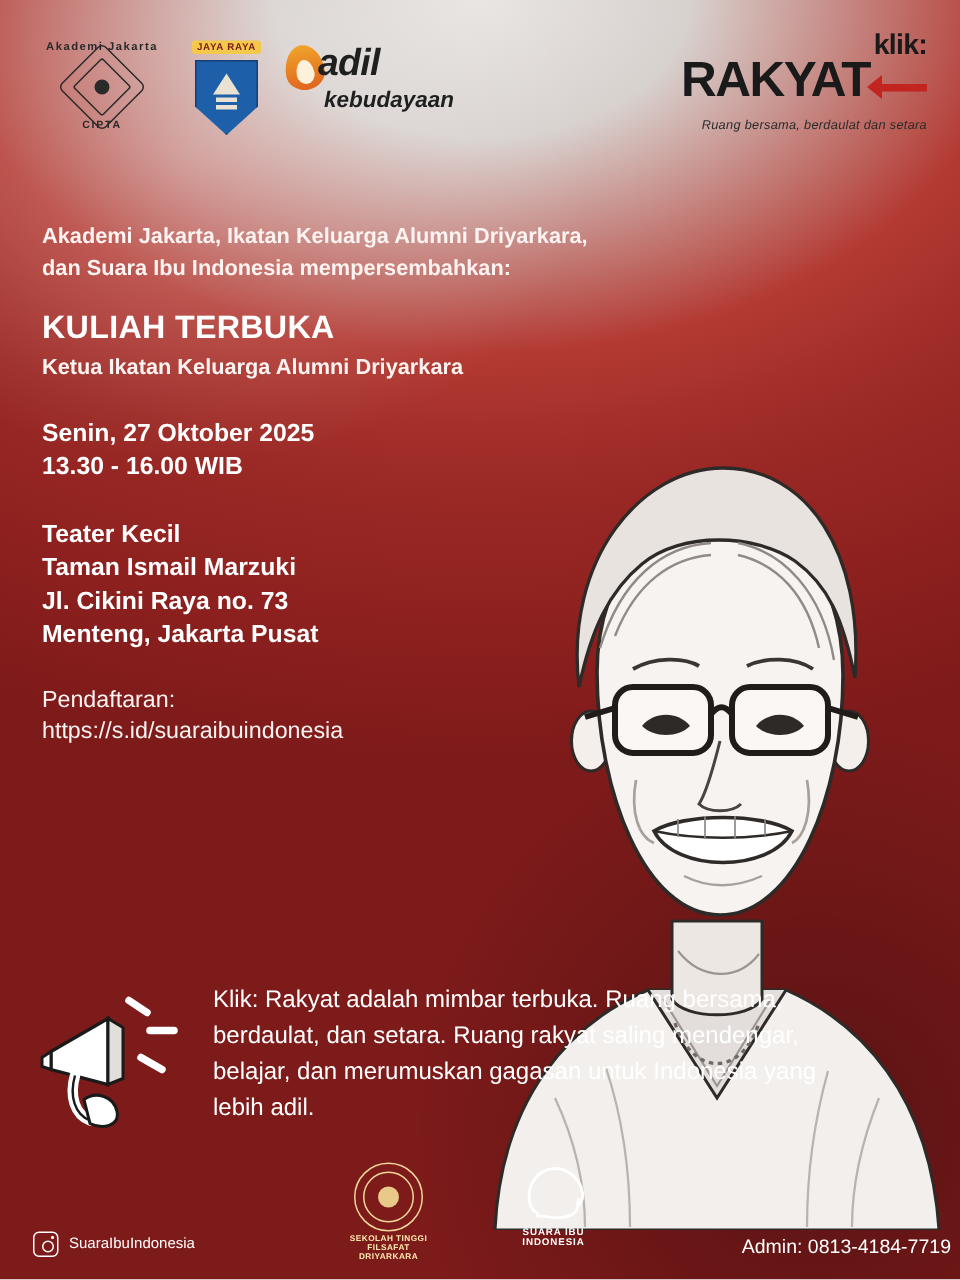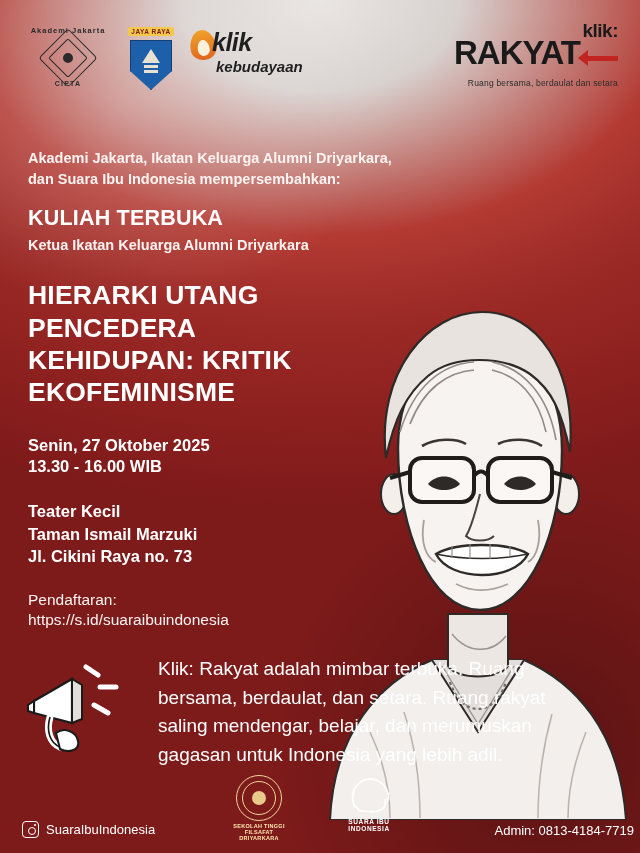--- a/index.html
+++ b/index.html
@@ -233,20 +233,21 @@
     height: 0;
     border-top: 8px solid transparent;
     border-bottom: 8px solid transparent;
     border-right: 10px solid #c2241f;
   }
   .logo-klik .tagline {
     position: absolute;
     right: 6px;
     top: 60px;
     font-size: 8.5px;
+    font-style: italic;
     color: #2b2b2b;
     letter-spacing: 0.2px;
   }
   
   .portrait {
     position: absolute;
     right: 8px;
     top: 262px;
     width: 308px;
     height: 558px;
@@ -328,25 +329,25 @@
     align-items: flex-start;
   }
   .megaphone {
     width: 112px;
     height: 92px;
     flex: none;
     position: relative;
     margin-top: 6px;
   }
   .blurb {
-    font-size: 19px;
+    font-size: 16px;
     line-height: 1.5;
     font-weight: 500;
     color: #ffffff;
-    margin-left: 22px;
+    margin-left: 6px;
     max-width: 440px;
   }
   
   .bottom-logos {
     position: absolute;
     left: 0;
     top: 775px;
     width: 640px;
     height: 62px;
     z-index: 6;
@@ -442,21 +443,21 @@
     z-index: 7;
     color: #ffffff;
   }
   .footer .ig {
     position: absolute;
     left: 22px;
     top: 8px;
     display: flex;
     align-items: center;
     gap: 7px;
-    font-size: 13px;
+    font-size: 10px;
     font-weight: 500;
   }
   .ig-glyph {
     width: 15px;
     height: 15px;
     border: 1.6px solid #ffffff;
     border-radius: 4px;
     position: relative;
     flex: none;
   }
@@ -502,21 +503,21 @@
       <div class="aj-bot">CIPTA</div>
     </div>
 
     <div class="logo-dki">
       <div class="dki-ribbon">JAYA RAYA</div>
       <div class="dki-shield"></div>
     </div>
 
     <div class="logo-disbud">
       <div class="flame"></div>
-      <div class="d-main">klik</div>
+      <div class="d-main">adil</div>
       <div class="d-sub">kebudayaan</div>
     </div>
 
     <div class="logo-klik">
       <div class="klik-word">klik:</div>
       <div class="rakyat-word">RAKYAT</div>
       <div class="arrow">
         <div class="shaft"></div>
         <div class="head"></div>
       </div>
@@ -588,31 +589,31 @@
 
   <div class="content">
     <p class="intro">
       <span>Akademi Jakarta, Ikatan Keluarga Alumni Driyarkara,</span><br>
       <span>dan Suara Ibu Indonesia mempersembahkan:</span>
     </p>
 
     <h1 class="kuliah">KULIAH TERBUKA</h1>
     <p class="jabatan">Ketua Ikatan Keluarga Alumni Driyarkara</p>
 
-    <h2 class="judul">HIERARKI UTANG PENCEDERA KEHIDUPAN: KRITIK EKOFEMINISME</h2>
 
     <p class="waktu">
       <span>Senin, 27 Oktober 2025</span><br>
       <span>13.30 - 16.00 WIB</span>
     </p>
 
     <p class="tempat">
       <span>Teater Kecil</span><br>
       <span>Taman Ismail Marzuki</span><br>
       <span>Jl. Cikini Raya no. 73</span><br>
+      <span>Menteng, Jakarta Pusat</span>
     </p>
 
     <p class="daftar">
       <span>Pendaftaran:</span><br>
       <span>https://s.id/suaraibuindonesia</span>
     </p>
   </div>
 
   <div class="blurb-wrap">
     <div class="megaphone">

